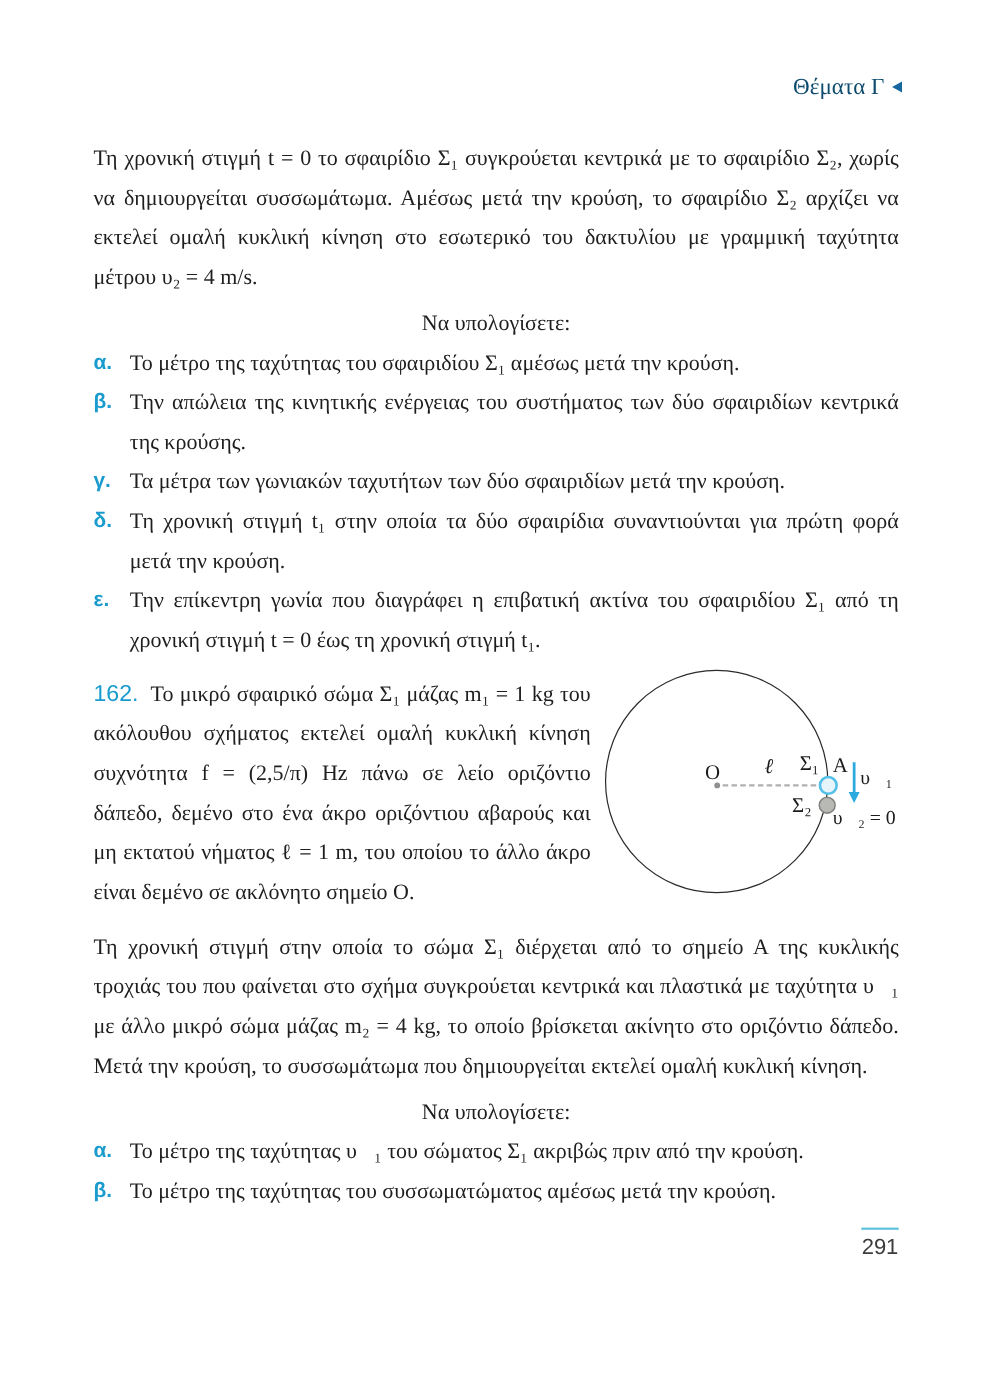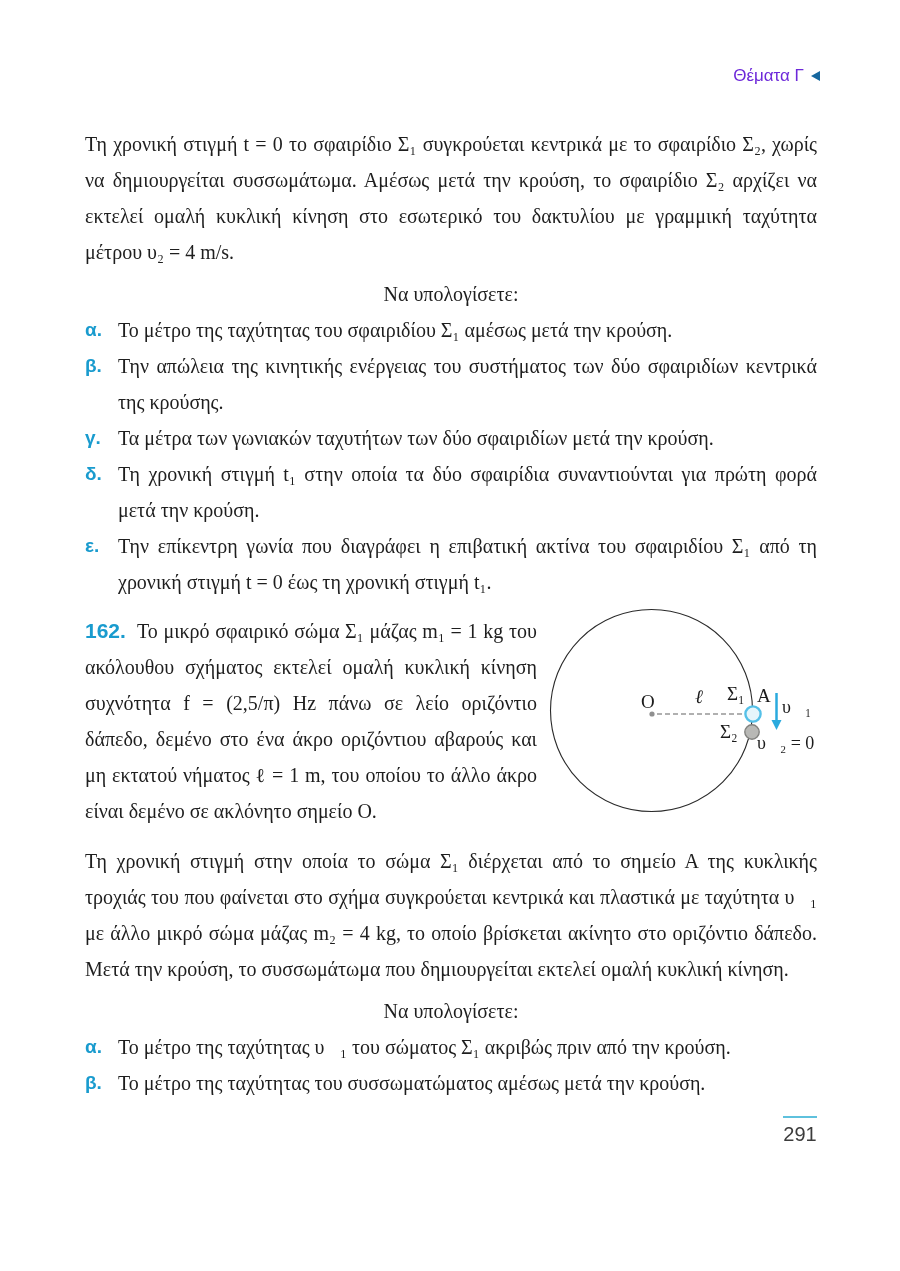--- a/index.html
+++ b/index.html
@@ -4,22 +4,22 @@
 <style>
   html,body { margin:0; padding:0; background:#ffffff; }
   .page {
     position:relative; width:900px; height:1271px; background:#ffffff;
     overflow:hidden;
     font-family:"Liberation Serif","DejaVu Serif",serif; color:#1e1e1e;
   }
   .header {
     position:absolute; top:66px; right:80px;
     display:flex; align-items:center; gap:7px;
-    font-family:Liberation Sans, sans-serif;
-    font-size:17px; color:#6d28d9;
+    font-family:Liberation Serif, serif;
+    font-size:21px; color:#0c4a6e;
   }
   .tri {
     width:0; height:0;
     border-top:5px solid transparent; border-bottom:5px solid transparent;
     border-right:9px solid #16679f;
   }
   .content {
     position:absolute; left:85px; top:126px; width:732px;
     font-size:20px; line-height:36px; text-align:justify;
   }
@@ -29,21 +29,21 @@
   .item { display:flex; }
   .item .marker {
     flex:0 0 33px; color:#199bce; font-weight:bold;
     font-family:"Liberation Sans","DejaVu Sans",sans-serif;
     font-size:19px; line-height:36px;
   }
   .item .itext { flex:1; text-align:justify; }
   .problem { display:flex; margin-top:13px; }
   .problem-left { width:452px; text-align:justify; }
   .pnum {
-    color:#199bce; font-weight:bold;
+    color:#199bce; font-weight:normal;
     font-family:"Liberation Sans","DejaVu Sans",sans-serif;
     font-size:21px; margin-right:11px;margin-top:25px;
   }
   .figure { width:280px; margin-top:-14px; }
   .figure svg { display:block; }
   .figure text {
     font-family:"Liberation Serif","DejaVu Serif",serif;
     font-size:19px; fill:#1c1c1c;
   }
   .figure text.small { font-size:18px; }

